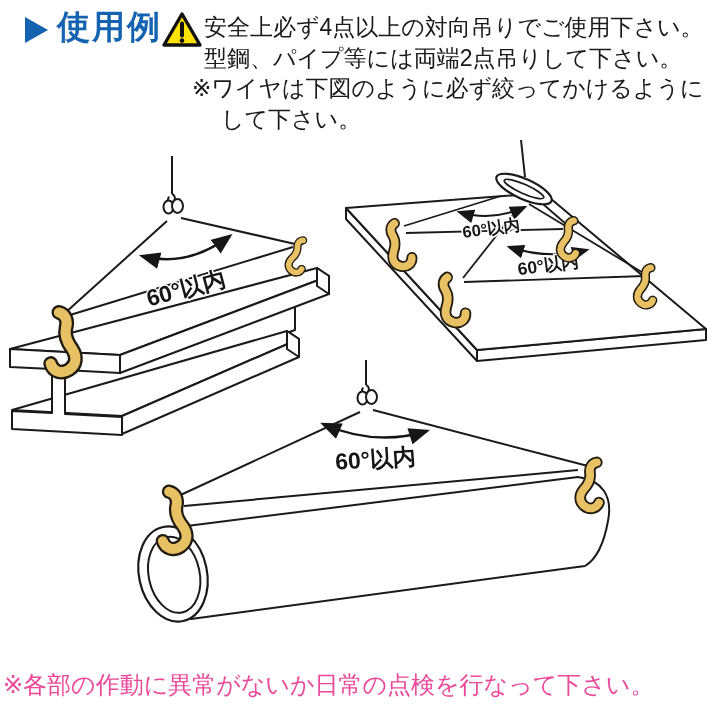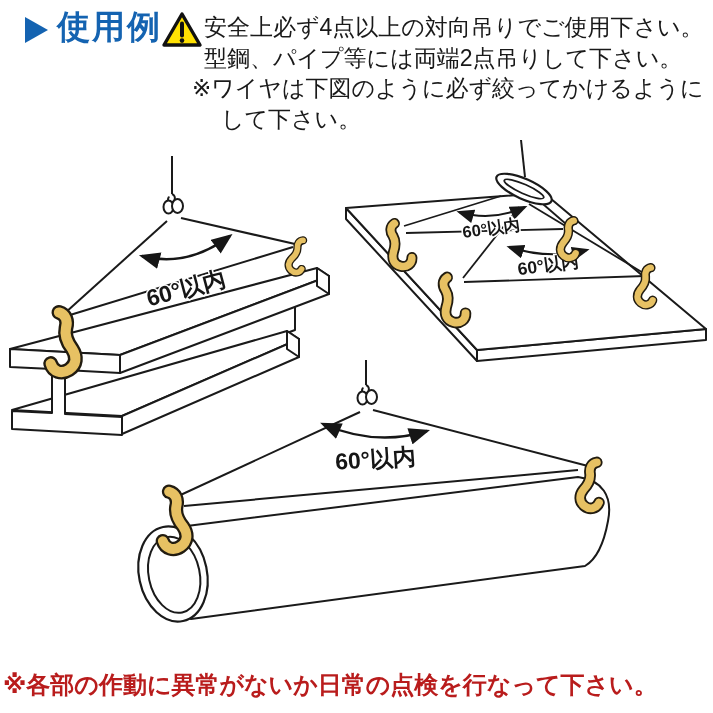--- a/index.html
+++ b/index.html
@@ -20,22 +20,22 @@
   .warn-icon{position:absolute;left:161px;top:11px;}
   .warn-text{
     position:absolute;left:204px;top:12px;width:520px;
     font-size:23px;line-height:30.5px;font-weight:500;white-space:nowrap;
     color:#191919;
   }
   .warn-text .l3{margin-left:-12px;}
   .warn-text .l4{margin-left:17px;}
   .diagram-svg{position:absolute;left:0;top:0;}
   .footer-note{
-    position:absolute;left:3px;top:669px;font-size:24px;font-weight:700;
-    white-space:nowrap;color:#b91c1c;
+    position:absolute;left:3px;top:669px;font-size:24px;font-weight:400;
+    white-space:nowrap;color:#ec4899;
   }
   svg text.angle{
     font-family:"Liberation Sans","DejaVu Sans",sans-serif;
     font-weight:bold;fill:#161616;
     paint-order:stroke;stroke:#ffffff;stroke-width:3px;
     text-anchor:middle;
   }
 </style>
 </head>
 <body>

